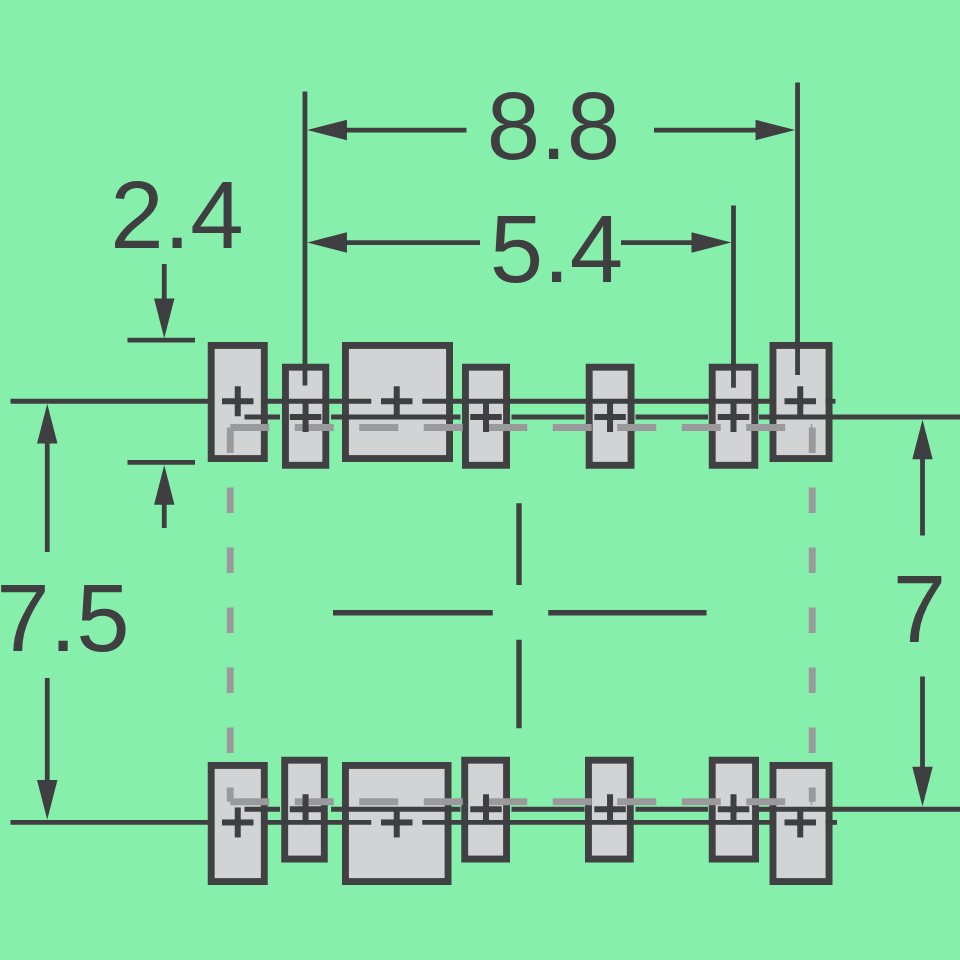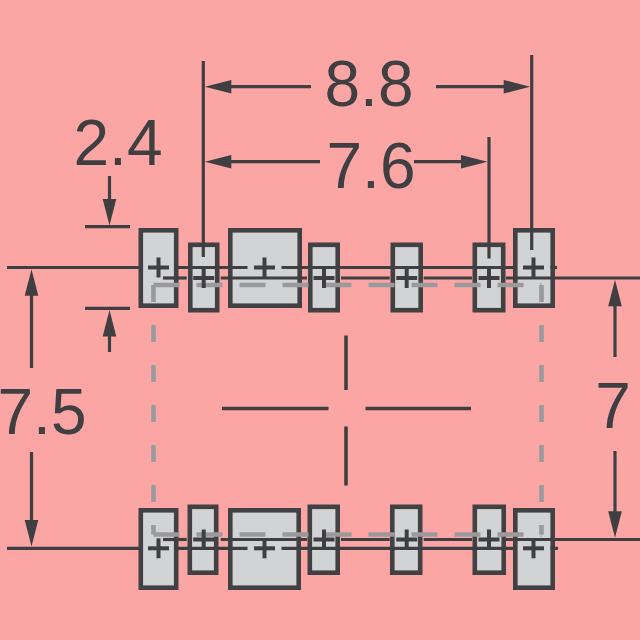--- a/index.html
+++ b/index.html
@@ -1,16 +1,16 @@
 <!DOCTYPE html>
 <html><head>
 <meta charset="utf-8">
 <style>
   html,body{margin:0;padding:0;background:#ffffff;}
-  .stage{position:relative;width:640px;height:640px;background:#fca5a5;overflow:hidden;
+  .stage{position:relative;width:640px;height:640px;background:#86efac;overflow:hidden;
          font-family:"Liberation Sans", sans-serif;}
   .stage svg{position:absolute;left:0;top:0;}
   .dim-label{position:absolute;transform:translate(-50%,-50%);
              font-size:64px;line-height:1;color:#3f3f41;white-space:nowrap;
              font-family:"Liberation Sans", sans-serif;}
 </style>
 </head>
 <body>
 
 <div class="stage">
@@ -105,20 +105,20 @@
       <polygon points="109.5,225.5 102.7,199 116.3,199" fill="#3f3f41"></polygon>
       <polygon points="109.5,310 116.3,336.5 102.7,336.5" fill="#3f3f41"></polygon>
       <polygon points="31.5,269.2 38.3,295.7 24.7,295.7" fill="#3f3f41"></polygon>
       <polygon points="31.5,546.5 24.7,520 38.3,520" fill="#3f3f41"></polygon>
       <polygon points="615,279.7 621.8,306.2 608.2,306.2" fill="#3f3f41"></polygon>
       <polygon points="615,537.7 608.2,511.20000000000005 621.8,511.20000000000005" fill="#3f3f41"></polygon>
     </svg>
 
   <div class="dim-label" style="left:369px;top:84px">8.8</div>
 
-  <div class="dim-label" style="left:371px;top:166px">7.6</div>
+  <div class="dim-label" style="left:371px;top:166px">5.4</div>
 
   <div class="dim-label" style="left:118px;top:143px">2.4</div>
 
   <div class="dim-label" style="left:42px;top:412px">7.5</div>
 
   <div class="dim-label" style="left:613px;top:406px">7</div>
 </div>
 
 </body></html>

